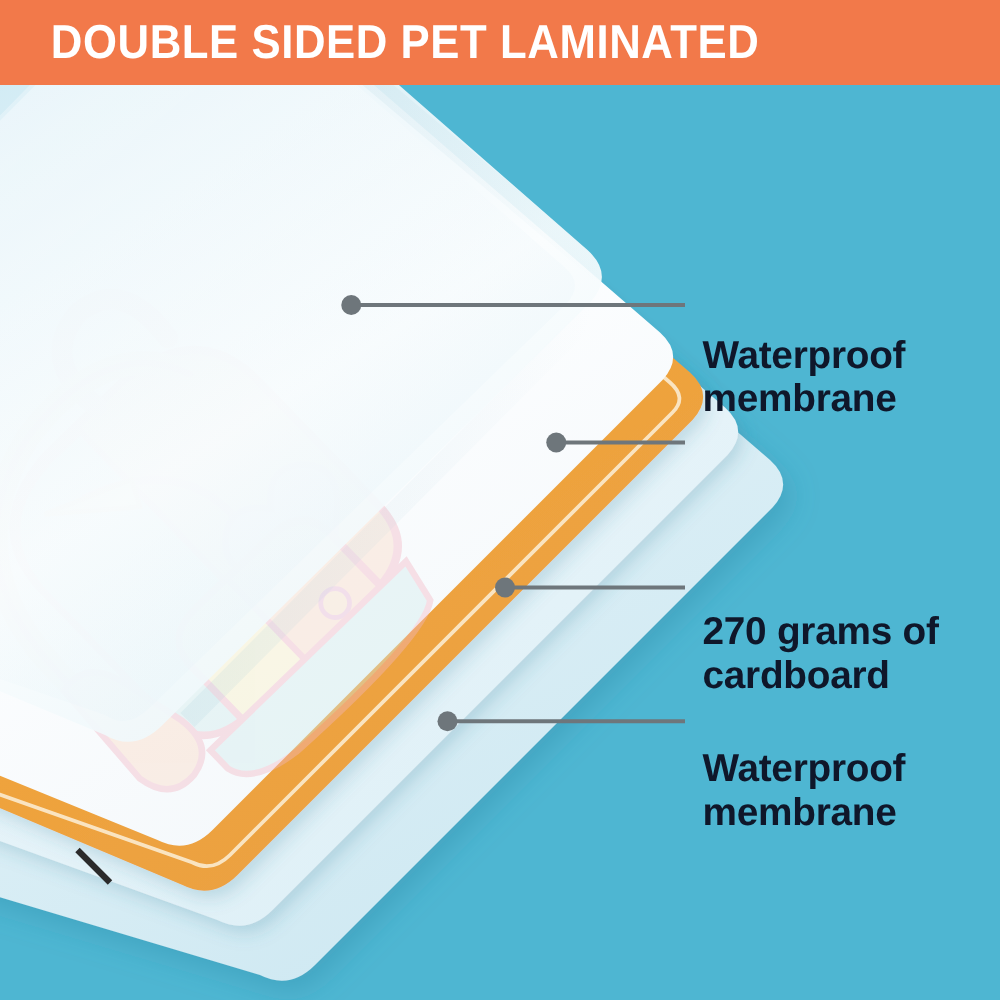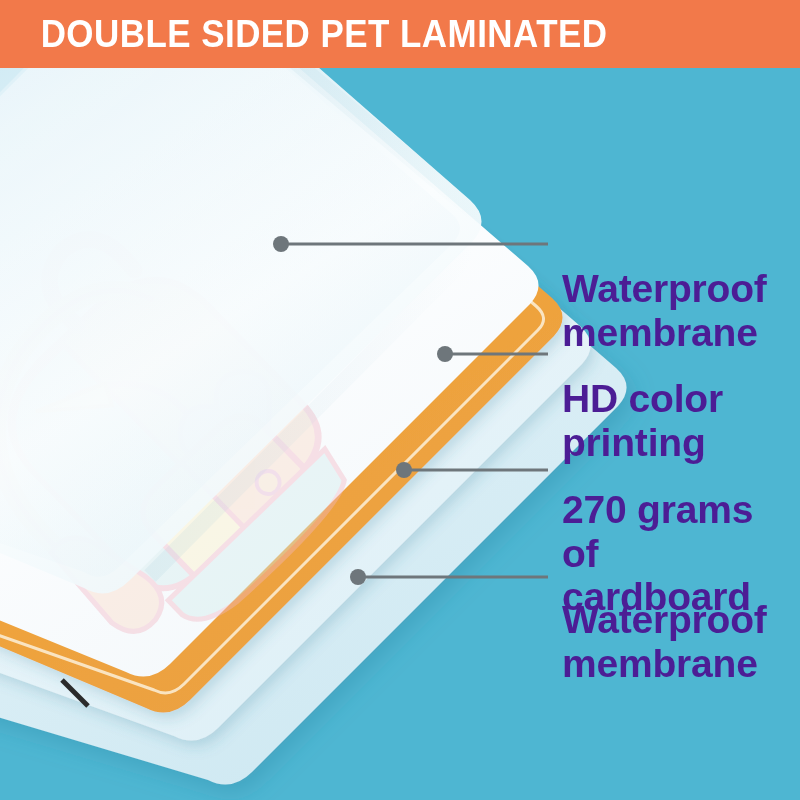--- a/index.html
+++ b/index.html
@@ -48,24 +48,24 @@
   #sheets-svg {
     position: absolute;
     left: 0; top: 0;
     width: 800px;
     height: 732px;
     display: block;
   }
   
   .callout-label {
     position: absolute;
-    color: #4c1d95;
+    color: #0f172a;
     font-family: "Liberation Sans", sans-serif;
     font-weight: bold;
-    font-size: 39px;
+    font-size: 31px;
     line-height: 1.12;
     letter-spacing: -0.2px;
     white-space: pre-line;
   }
   #label-0 { left: 562px; top: 199px; }
   #label-1 { left: 562px; top: 309px; }
   #label-2 { left: 562px; top: 420px; }
   #label-3 { left: 562px; top: 530px; }
 </style>
 </head>
@@ -316,22 +316,20 @@
         <g>
           <line x1="358" y1="509" x2="548" y2="509"></line>
           <circle cx="358" cy="509" r="8" stroke="none"></circle>
         </g>
       </g>
     </svg>
 
     <div class="callout-label" id="label-0">Waterproof
 membrane</div>
 
-    <div class="callout-label" id="label-1">HD color
-printing</div>
 
     <div class="callout-label" id="label-2">270 grams of
 cardboard</div>
 
     <div class="callout-label" id="label-3">Waterproof
 membrane</div>
 
   </div>
 </div>
 

